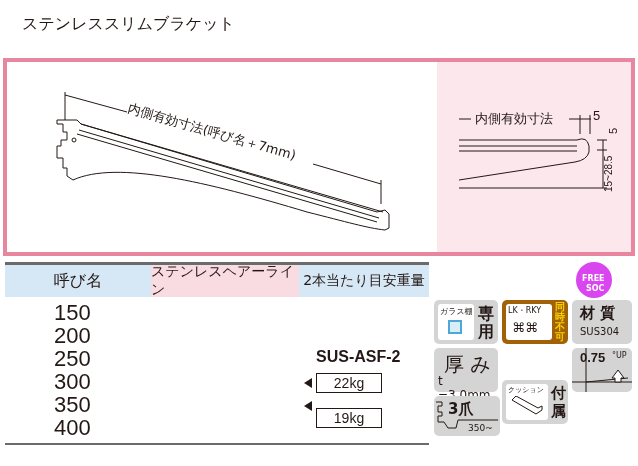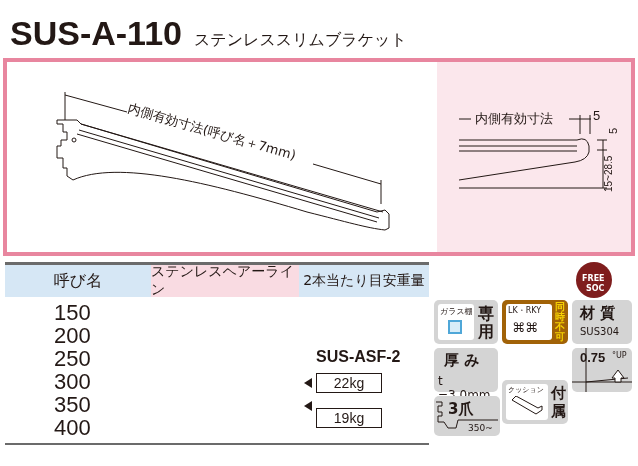--- a/index.html
+++ b/index.html
@@ -24,27 +24,26 @@
   .size { position: absolute; left: 54px; font-family: "Liberation Sans", sans-serif; font-size: 22px; color: #231815; line-height: 22px; }
   .bottom-rule { position: absolute; left: 5px; top: 443px; width: 424px; height: 2px; background: #6b6b6b; }
 
   .asf { position: absolute; left: 316px; top: 348px; font-family: "Liberation Sans", sans-serif; font-weight: bold; font-size: 16px; }
   .load { position: absolute; left: 316px; width: 66px; height: 20px; border: 1px solid #231815; font-family: "Liberation Sans", sans-serif; font-size: 14px; display: flex; align-items: center; justify-content: center; }
   .arrow { position: absolute; left: 304px; width: 0; height: 0; border-top: 5px solid transparent; border-bottom: 5px solid transparent; border-right: 8px solid #231815; }
 
   .badge { position: absolute; background: #d4d4d4; border-radius: 5px; }
   .badge-dark { background: #a16207; }
   .lbl { position: absolute; color: #231815; }
-  .eco { position: absolute; left: 576px; top: 262px; width: 36px; height: 36px; border-radius: 50%; background: #7f1d1d; overflow: hidden; }
+  .eco { position: absolute; left: 576px; top: 262px; width: 36px; height: 36px; border-radius: 50%; background: #d946ef; overflow: hidden; }
 </style>
 </head>
 <body>
 
 <div class="title-row">
-  <span class="model">SUS-A-110</span>
   <span class="subtitle">ステンレススリムブラケット</span>
 </div>
 
 <div class="figure-box">
   <div class="figure-right"></div>
   <svg width="624" height="190" viewBox="0 0 624 190">
     <g fill="none" stroke="#231815" stroke-width="1">
 
       <line x1="58" y1="30" x2="58" y2="58"></line>
       <line x1="58" y1="33" x2="120" y2="50"></line>
@@ -126,21 +125,21 @@
   <span class="lbl" style="left:53px;top:22px;font-size:10px;font-weight:bold;color:#f5d000;line-height:10px;">不</span>
   <span class="lbl" style="left:53px;top:32px;font-size:10px;font-weight:bold;color:#f5d000;line-height:10px;">可</span>
 </div>
 
 <div class="badge" style="left:572px;top:300px;width:60px;height:44px;">
   <span class="lbl" style="left:8px;top:4px;font-size:15px;font-weight:bold;">材 質</span>
   <span class="lbl" style="left:8px;top:26px;font-size:10px;">SUS304</span>
 </div>
 
 <div class="badge" style="left:434px;top:348px;width:64px;height:44px;">
-  <span class="lbl" style="left:10px;top:3px;font-size:15px;font-weight:bold;text-align:right;">厚 み</span>
+  <span class="lbl" style="left:10px;top:3px;font-size:20px;font-weight:normal;text-align:right;">厚 み</span>
   <span class="lbl" style="left:4px;top:26px;font-size:12px;">t =3.0mm</span>
 </div>
 
 <div class="badge" style="left:502px;top:348px;width:66px;height:44px;margin-top:32px;">
   <div style="position:absolute;left:4px;top:4px;width:42px;height:36px;background:#fff;border-radius:3px;"></div>
   <span class="lbl" style="left:6px;top:5px;font-size:7px;">クッション</span>
   <svg style="position:absolute;left:8px;top:16px;" width="36" height="22">
       <path d="M2 4 L26 18 L32 14 L32 10 L28 12 L6 0 Z" fill="none" stroke="#231815"></path>
     </svg>
   <span class="lbl" style="left:49px;top:4px;font-size:15px;font-weight:bold;">付</span>

